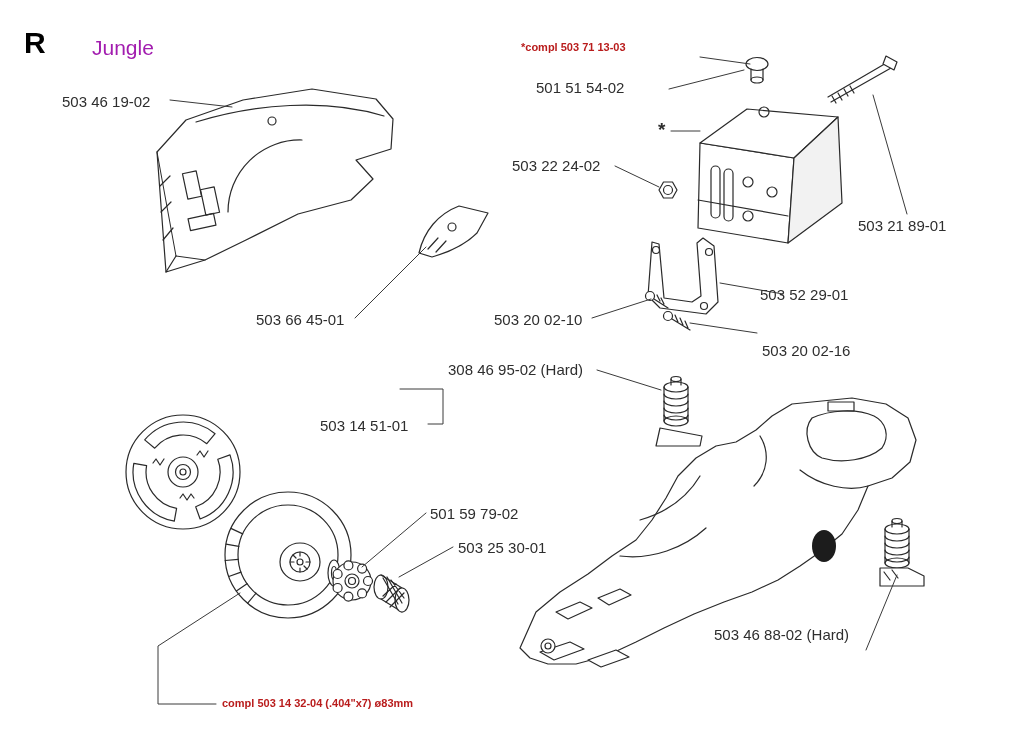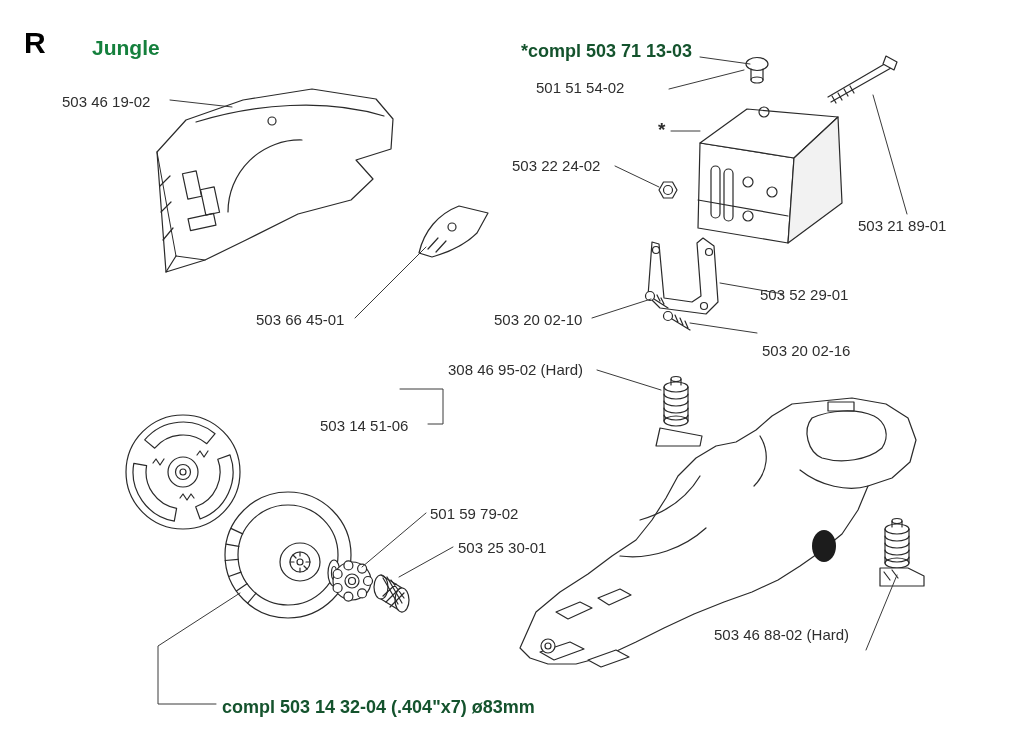--- a/index.html
+++ b/index.html
@@ -1,22 +1,22 @@
 <!DOCTYPE html>
 <html><head>
 <meta charset="utf-8">
 <style>
   html,body{margin:0;padding:0;background:#fff;}
   #canvas{position:relative;width:1024px;height:743px;background:#ffffff;overflow:hidden;
           font-family:"Liberation Sans",sans-serif;}
   #art{position:absolute;left:0;top:0;width:1024px;height:743px;}
   .lbl{position:absolute;font-size:15px;color:#2e2e2e;white-space:nowrap;line-height:1;}
-  .b{font-weight:bold;color:#14532d;font-size:18px;}
+  .b{font-weight:bold;color:#b91c1c;font-size:11px;}
   .hdr-letter{position:absolute;left:24px;top:26px;font-size:30px;font-weight:bold;color:#000;}
-  .hdr-title{position:absolute;left:92px;top:36px;font-size:21px;font-weight:bold;color:#15803d;}
+  .hdr-title{position:absolute;left:92px;top:36px;font-size:21px;font-weight:normal;color:#a21caf;}
   .ast{font-size:19px;font-weight:bold;}
   svg *{vector-effect:non-scaling-stroke;}
 </style>
 </head>
 <body>
 
 <div id="canvas">
 
   <svg id="art" viewBox="0 0 1024 743" fill="none" stroke="#2a2a2a" stroke-width="1.2" stroke-linejoin="round" stroke-linecap="round">
 
@@ -201,20 +201,20 @@
   <div class="lbl" style="left:62px;top:94px">503 46 19-02</div>
   <div class="lbl b" style="left:521px;top:42px">*compl 503 71 13-03</div>
   <div class="lbl" style="left:536px;top:80px">501 51 54-02</div>
   <div class="lbl" style="left:512px;top:158px">503 22 24-02</div>
   <div class="lbl" style="left:858px;top:218px">503 21 89-01</div>
   <div class="lbl" style="left:760px;top:287px">503 52 29-01</div>
   <div class="lbl" style="left:494px;top:312px">503 20 02-10</div>
   <div class="lbl" style="left:762px;top:343px">503 20 02-16</div>
   <div class="lbl" style="left:256px;top:312px">503 66 45-01</div>
   <div class="lbl" style="left:448px;top:362px">308 46 95-02 (Hard)</div>
-  <div class="lbl" style="left:320px;top:418px">503 14 51-06</div>
+  <div class="lbl" style="left:320px;top:418px">503 14 51-01</div>
   <div class="lbl" style="left:430px;top:506px">501 59 79-02</div>
   <div class="lbl" style="left:458px;top:540px">503 25 30-01</div>
   <div class="lbl" style="left:714px;top:627px">503 46 88-02 (Hard)</div>
   <div class="lbl b" style="left:222px;top:698px">compl 503 14 32-04 (.404"x7) ø83mm</div>
   <div class="lbl ast" style="left:658px;top:120px">*</div>
 
 </div>
 
 </body></html>

